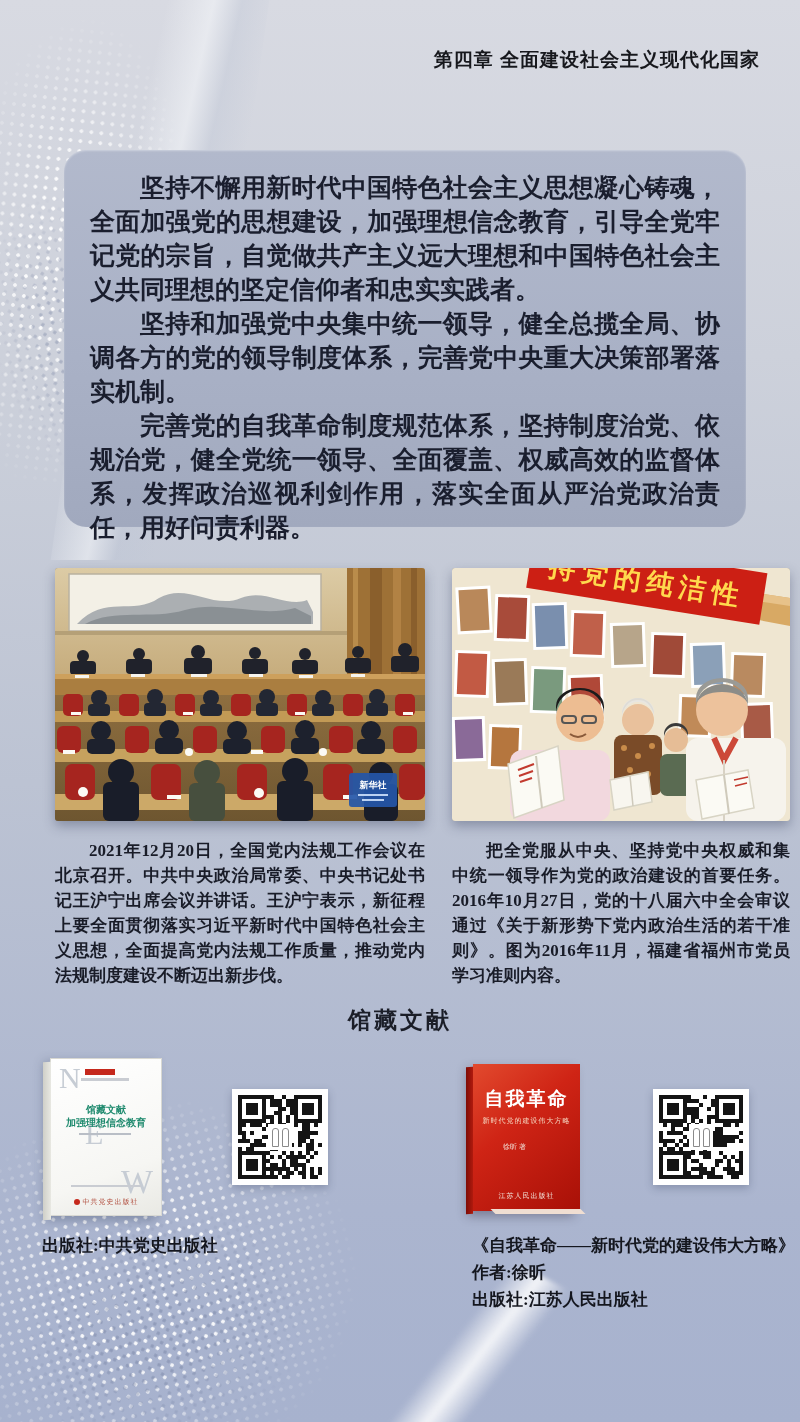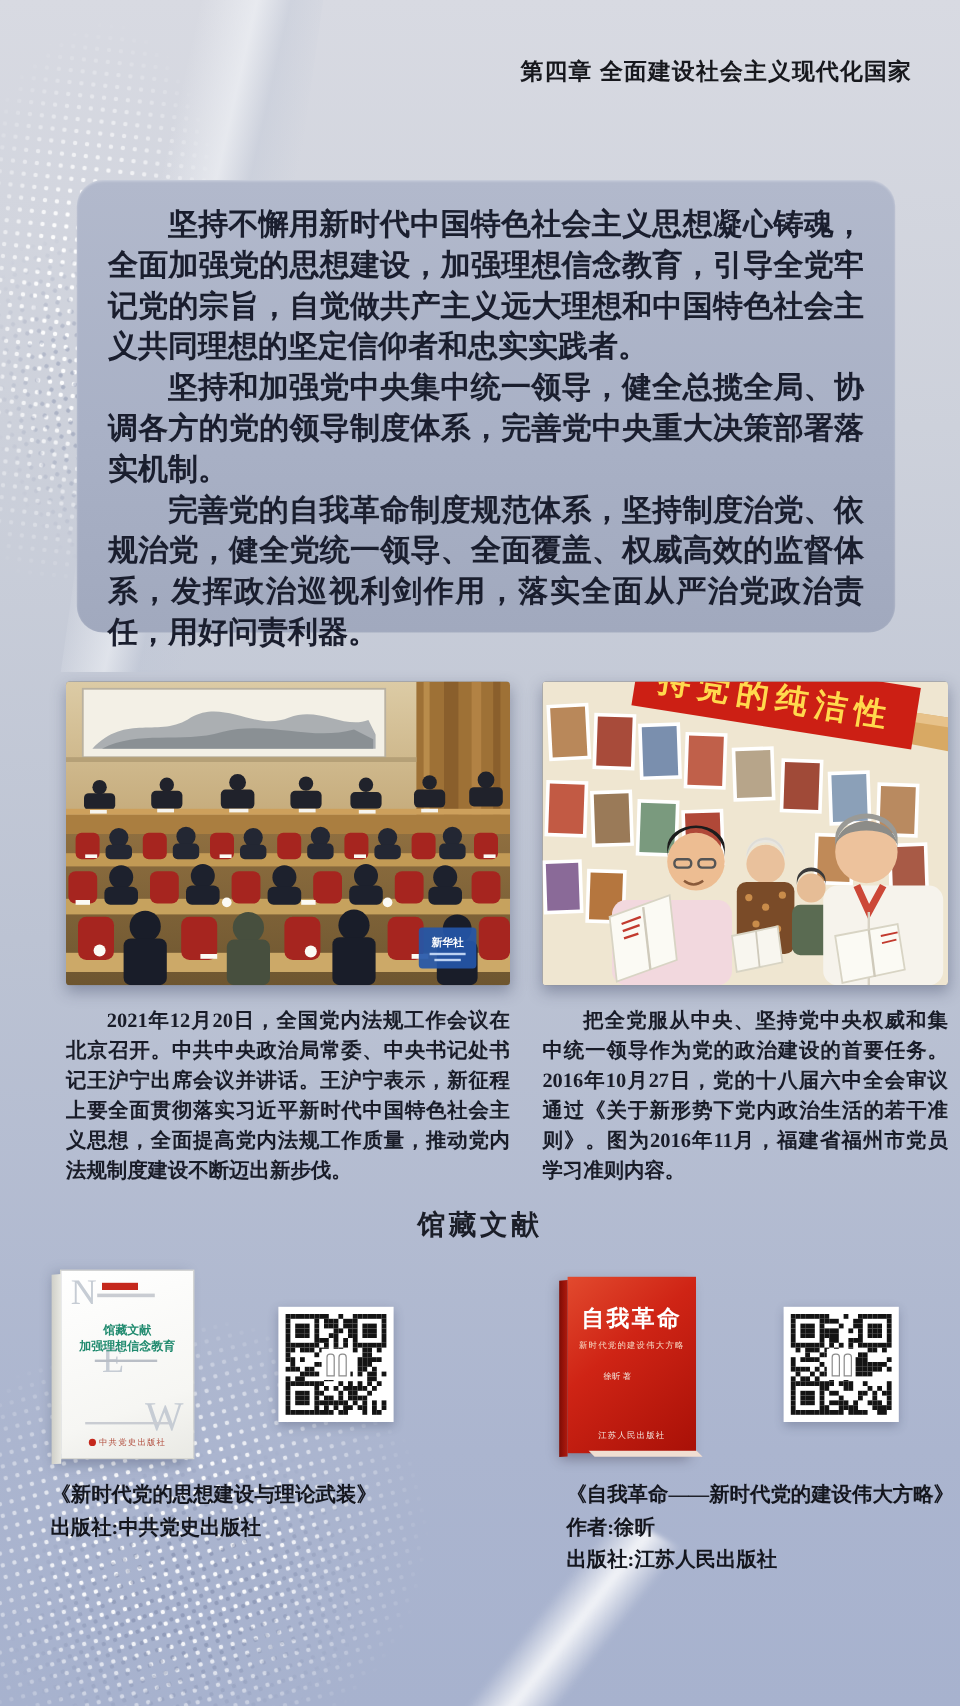--- a/index.html
+++ b/index.html
@@ -876,21 +876,20 @@
           </div>
         <div class="qr-logo">
             <span></span>
             <span></span>
           </div>
       </div>
     </div>
   </div>
 
   <div class="book-caption" id="book-caption-left">
-    <div>《新时代党的思想建设与理论武装》</div>
     <div>出版社:中共党史出版社</div>
   </div>
   <div class="book-caption" id="book-caption-right">
     <div>《自我革命——新时代党的建设伟大方略》</div>
     <div>作者:徐昕</div>
     <div>出版社:江苏人民出版社</div>
   </div>
 
 </div>
 

